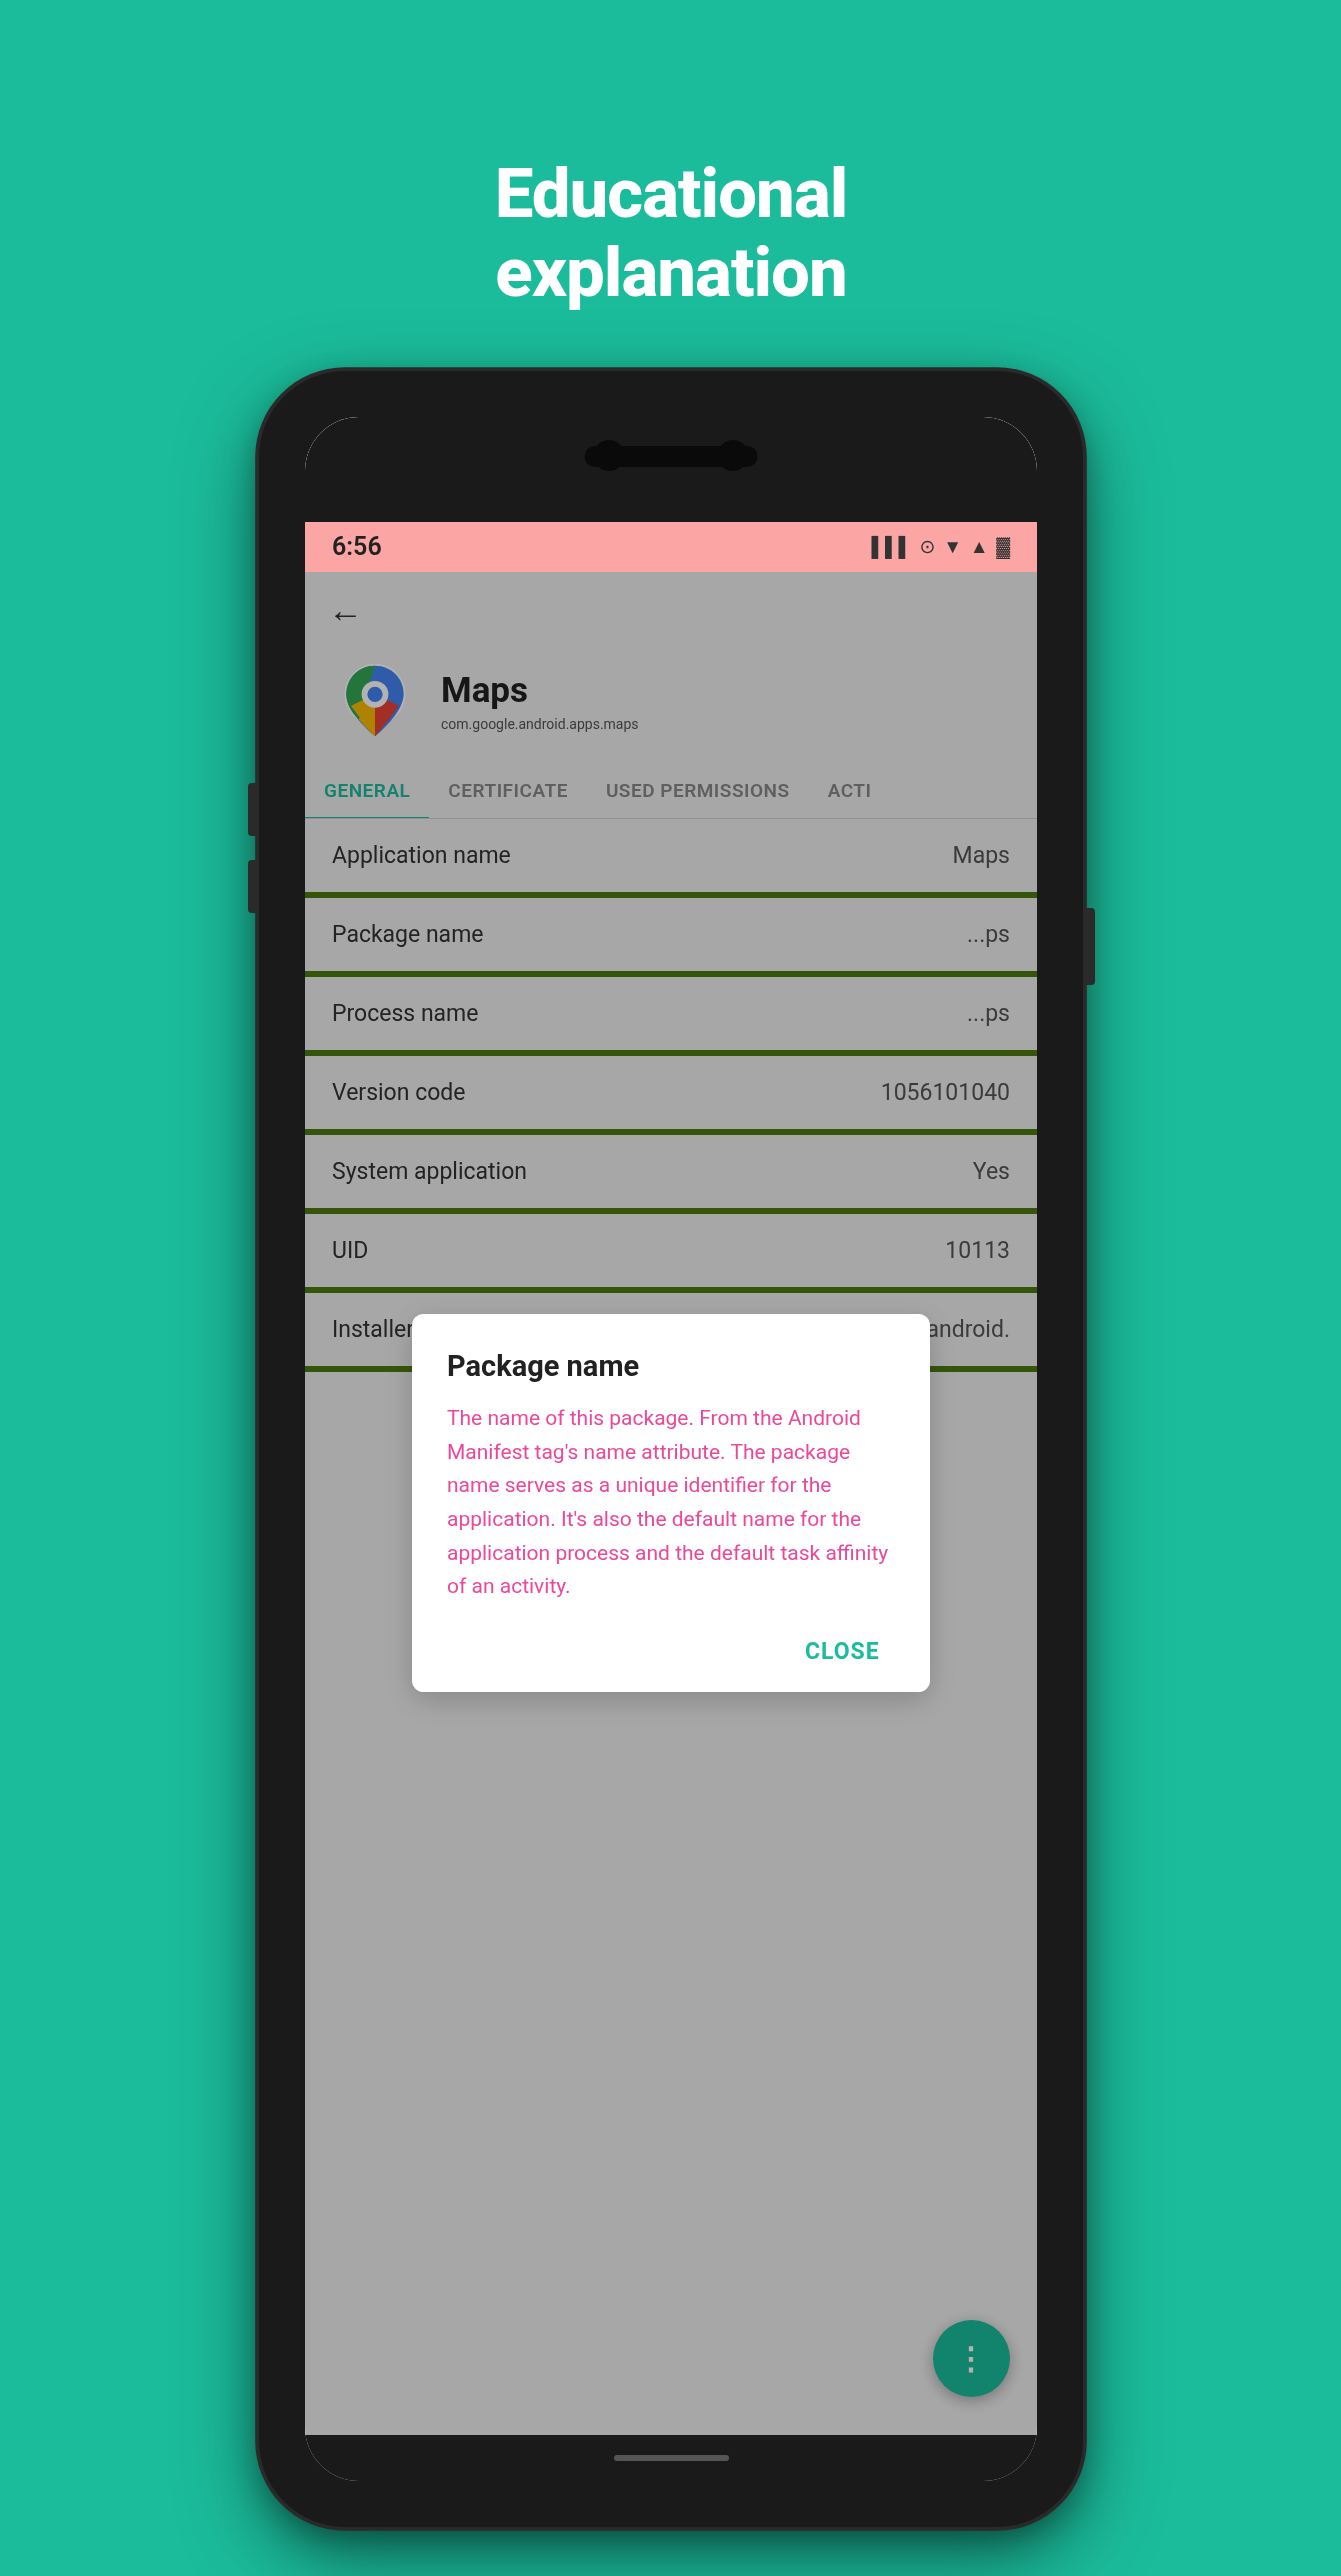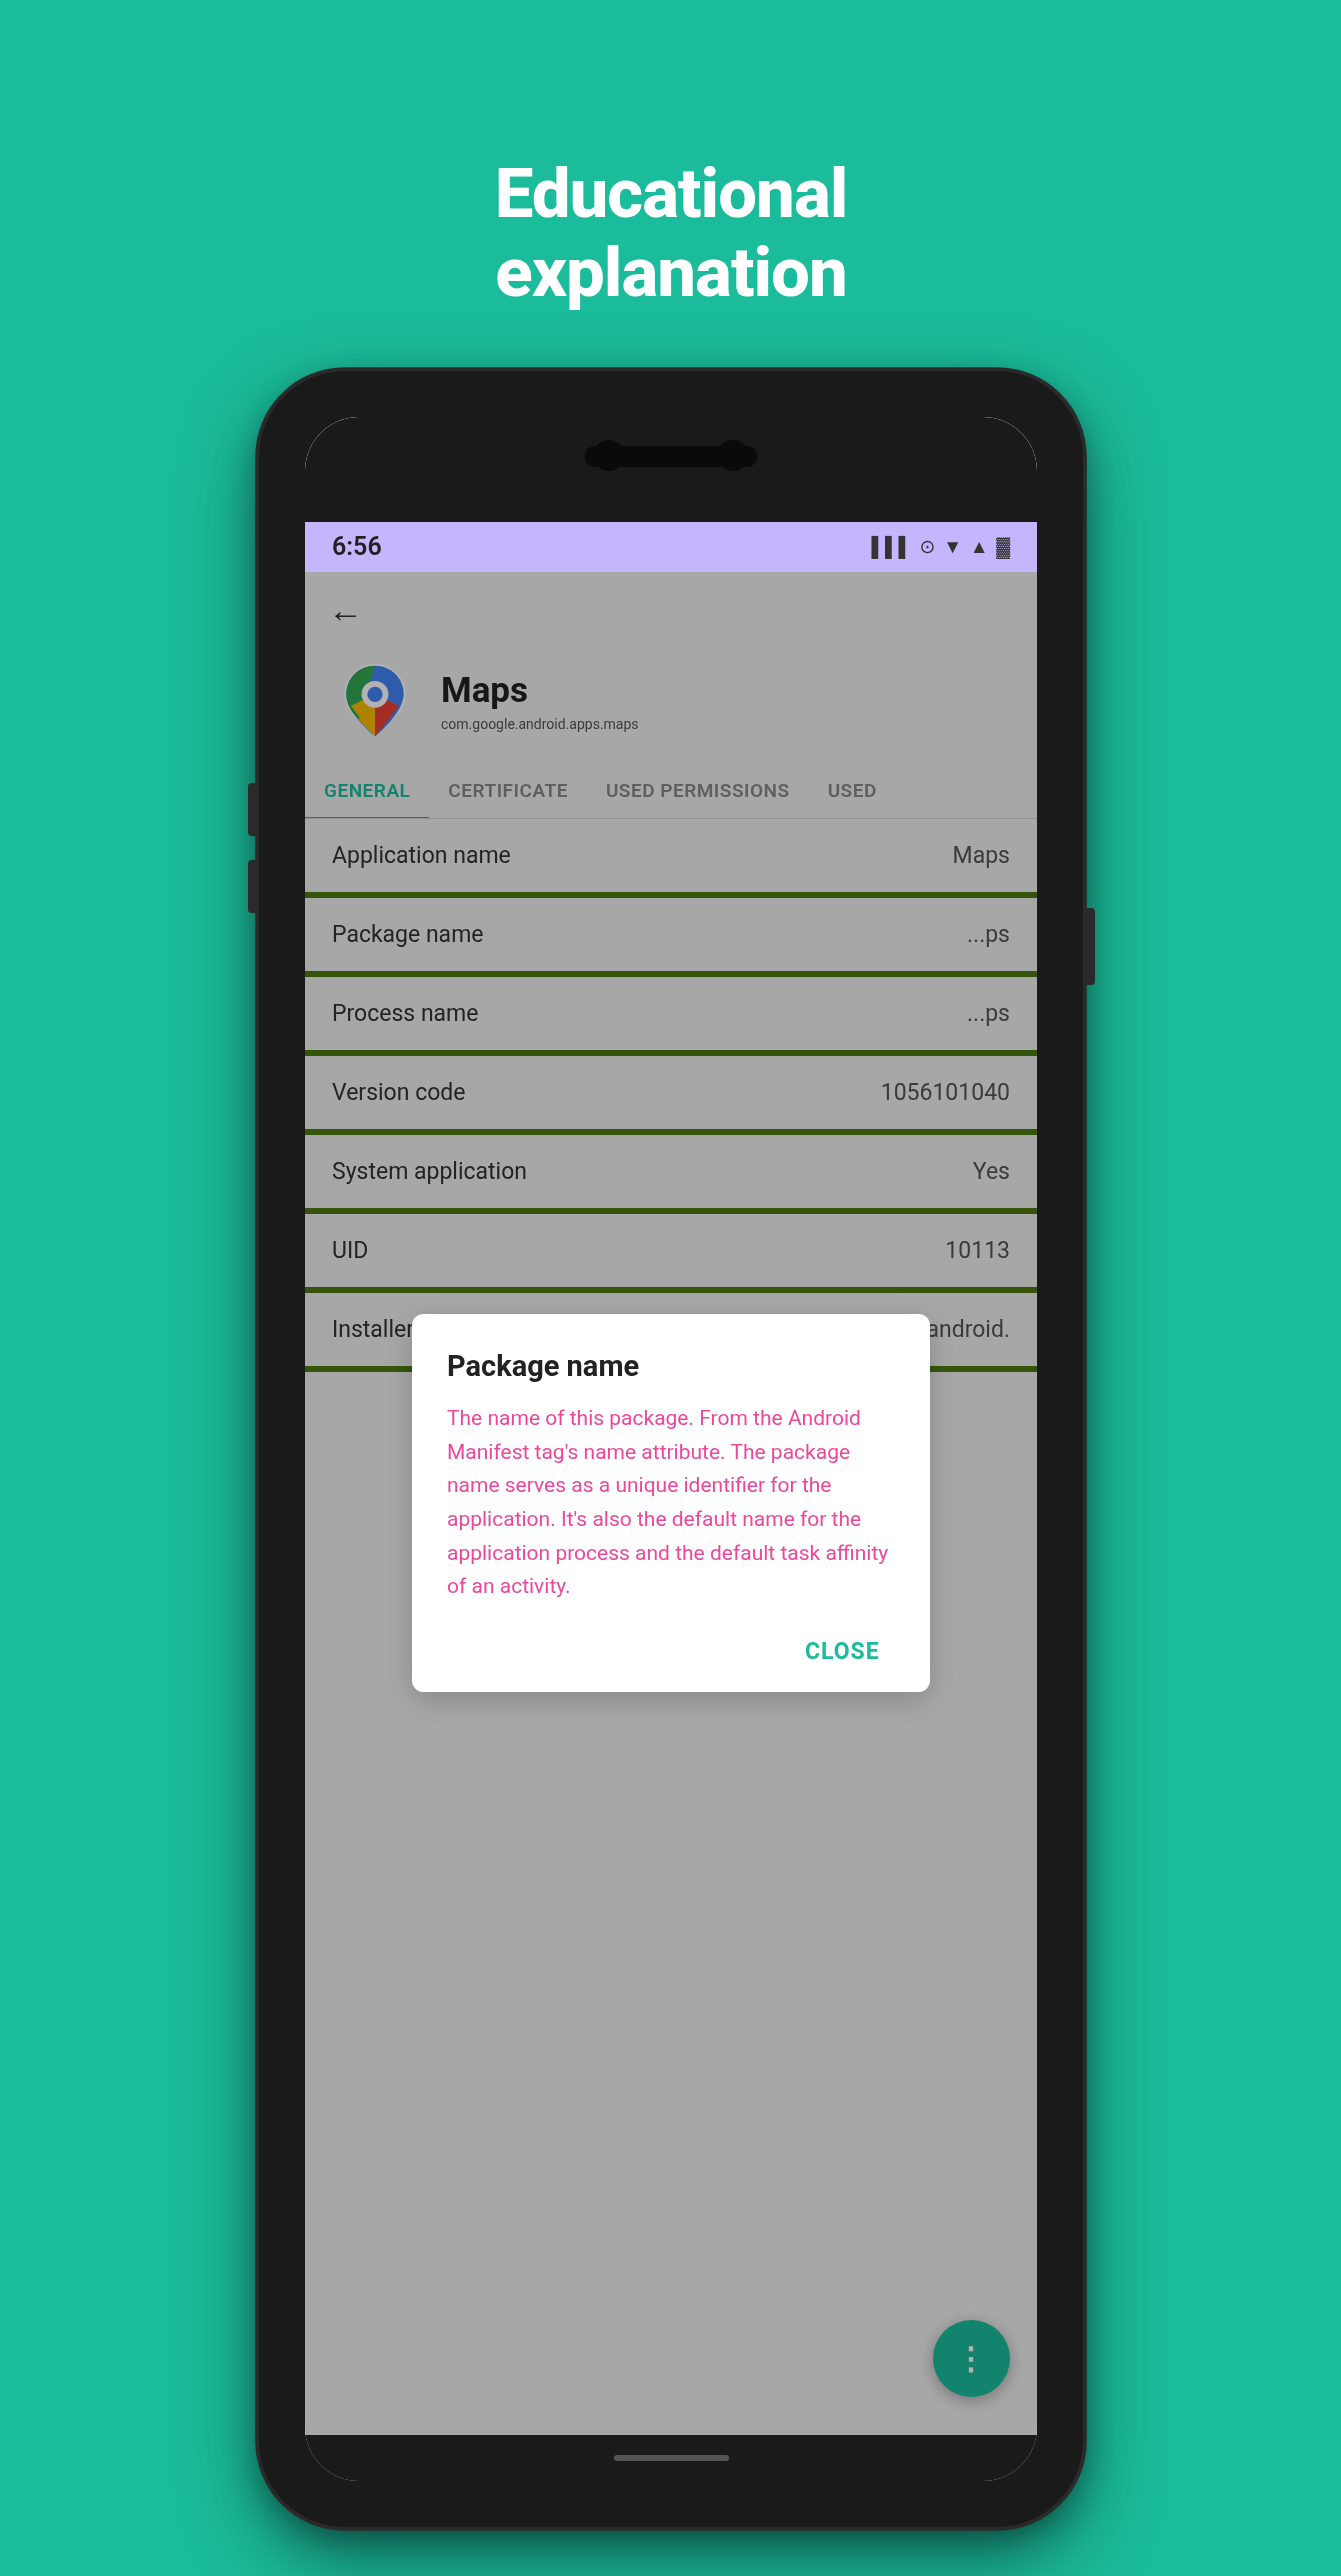--- a/index.html
+++ b/index.html
@@ -128,21 +128,21 @@
       background: #0a0a0a;
       border-radius: 50%;
       position: absolute;
       top: 23px;
       left: 50%;
       transform: translateX(150%);
     }
 
     
     .status-bar {
-      background: #c4b5fd;
+      background: #fca5a5;
       height: 50px;
       display: flex;
       align-items: center;
       justify-content: space-between;
       padding: 0 27px;
       flex-shrink: 0;
     }
 
     .status-time {
       font-size: 25px;
@@ -427,21 +427,21 @@
         <div class="app-info">
           <div class="app-name">Maps</div>
           <div class="app-package">com.google.android.apps.maps</div>
         </div>
       </div>
 
       <div class="tabs-bar">
         <div class="tab-item active">GENERAL</div>
         <div class="tab-item">CERTIFICATE</div>
         <div class="tab-item">USED PERMISSIONS</div>
-        <div class="tab-item">USED</div>
+        <div class="tab-item">ACTI</div>
       </div>
 
       <div class="info-list">
         <div class="info-row">
           <span class="info-row-label">Application name</span>
           <span class="info-row-value">Maps</span>
         </div>
         <div class="info-row">
           <span class="info-row-label">Package name</span>
           <span class="info-row-value">...ps</span>

